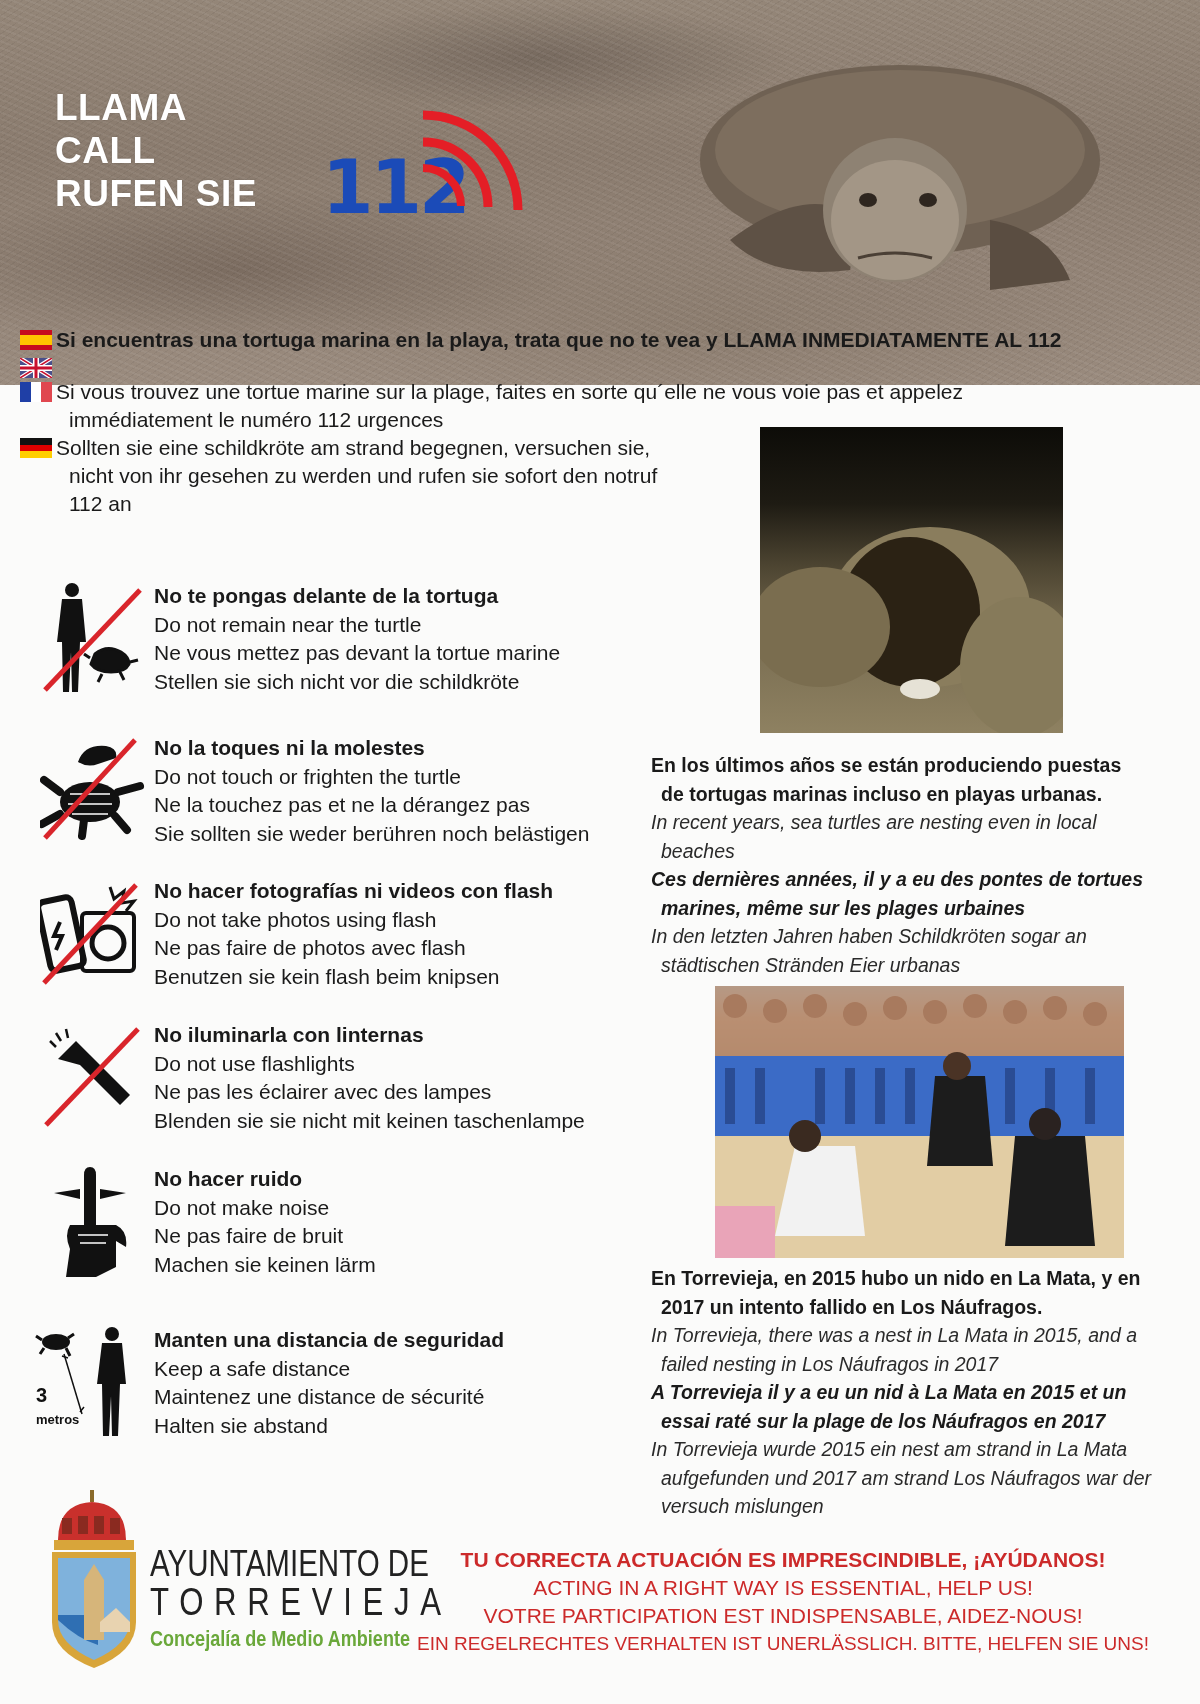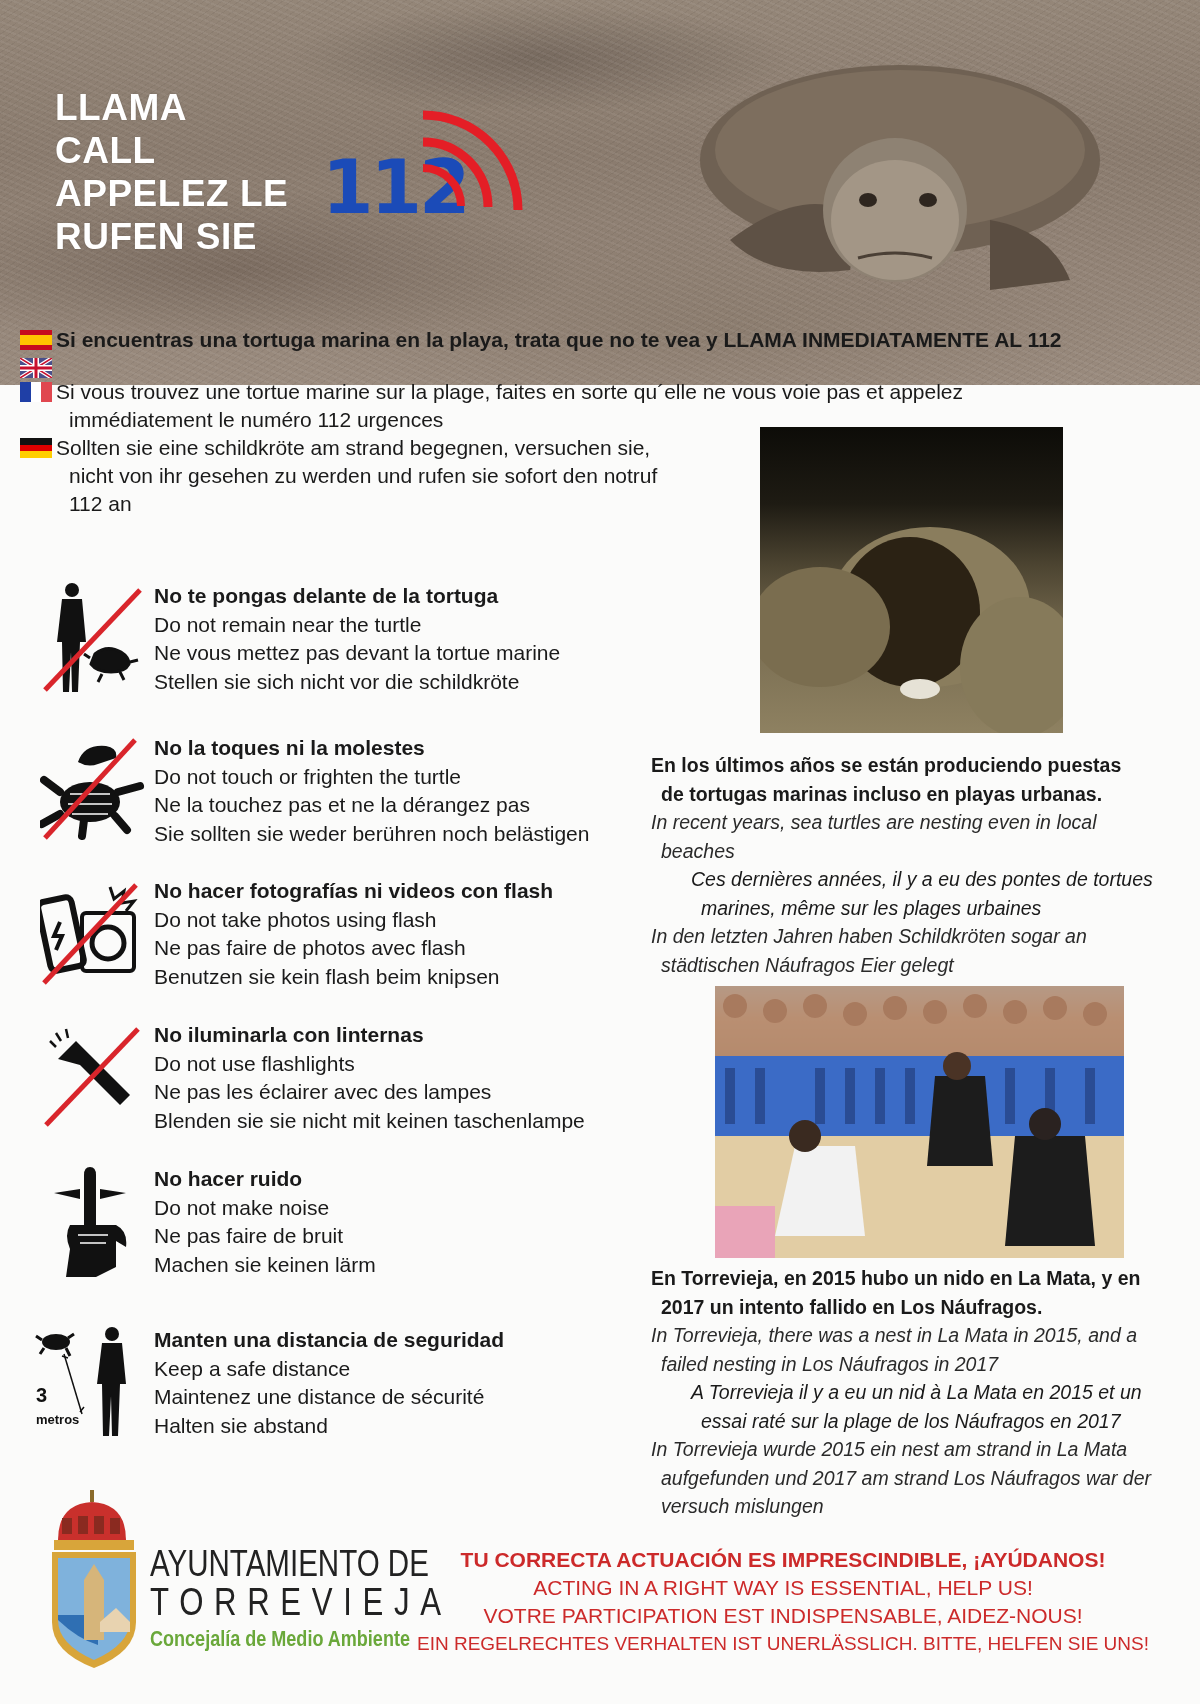--- a/index.html
+++ b/index.html
@@ -40,21 +40,21 @@
   
   .photo1 { position: absolute; left: 760px; top: 427px; width: 303px; height: 306px; overflow: hidden;
     background: linear-gradient(180deg, #0d0c08 0%, #1e1b13 25%, #4c4431 45%, #7a6e52 70%, #8e8161 100%); }
   .photo2 { position: absolute; left: 715px; top: 986px; width: 409px; height: 272px; overflow: hidden;
     background: linear-gradient(180deg, #b9d6ea 0%, #c7a48b 12%, #b28a70 28%, #3f6fc8 34%, #3d6ac2 50%, #d9c39b 56%, #e4cfa7 100%); }
   .para { position: absolute; left: 651px; width: 510px; font-size: 19.5px; line-height: 28.5px; text-align: justify; }
   .para p { margin: 0; }
   .para .ind { display: block; padding-left: 10px; text-align: left; }
   .para .b { font-weight: bold; }
   .para .i { font-style: italic; color: #2a2a2a; }
-  .para .bi { font-weight: normal; font-style: italic; margin-left: 40px; }
+  .para .bi { font-weight: bold; font-style: italic; }
 
   
   .crest { position: absolute; left: 44px; top: 1490px; width: 100px; height: 180px; }
   .org1 { position: absolute; left: 150px; top: 1545px; font-size: 36px; line-height: 38px; color: #222;
     font-family: "Liberation Sans Narrow", "Liberation Sans", sans-serif; transform: scaleX(.82); transform-origin: left; letter-spacing: 0; }
   .org2 { position: absolute; left: 150px; top: 1582px; font-size: 38px; line-height: 40px; color: #222; letter-spacing: 13px; transform: scaleX(.82); transform-origin: left; }
   .org3 { position: absolute; left: 150px; top: 1626px; font-size: 22px; font-weight: bold; color: #6aa83a; transform: scaleX(.82); transform-origin: left; white-space: nowrap; }
   .slogan { position: absolute; left: 388px; top: 1546px; width: 790px; text-align: center; color: #cc2a2a; font-size: 21px; line-height: 28px; }
   .slogan .s1 { font-weight: bold; }
   .slogan .s4 { font-size: 19px; }
@@ -71,21 +71,20 @@
     <ellipse cx="205" cy="170" rx="72" ry="72" fill="#8e8273"></ellipse>
     <ellipse cx="205" cy="180" rx="64" ry="60" fill="#a39686"></ellipse>
     <ellipse cx="178" cy="160" rx="9" ry="7" fill="#2e261f"></ellipse>
     <ellipse cx="238" cy="160" rx="9" ry="7" fill="#2e261f"></ellipse>
     <path d="M168 218 Q205 208 242 218" stroke="#4a3f35" stroke-width="3" fill="none"></path>
     <path d="M300 180 Q360 190 380 240 L300 250Z" fill="#5a4d41"></path>
   </svg>
   <div class="hero-text">
     <div>LLAMA</div>
     <div>CALL</div>
-    <div>APPELEZ LE</div>
     <div>RUFEN SIE</div>
   </div>
   <div class="hero-112">112</div>
   <svg class="hero-waves" width="120" height="130" viewBox="0 0 120 130">
     <path d="M15 35 A95 95 0 0 1 110 130" stroke="#e41e26" stroke-width="9" fill="none"></path>
     <path d="M15 62 A65 65 0 0 1 80 127" stroke="#e41e26" stroke-width="9" fill="none"></path>
     <path d="M15 88 A38 38 0 0 1 53 126" stroke="#e41e26" stroke-width="8" fill="none"></path>
   </svg>
 </div>
 
@@ -230,21 +229,21 @@
     <ellipse cx="60" cy="200" rx="70" ry="60" fill="#7a6d4f"></ellipse>
     <ellipse cx="260" cy="240" rx="60" ry="70" fill="#867a5a"></ellipse>
     <ellipse cx="160" cy="262" rx="20" ry="10" fill="#e6e2d6"></ellipse>
   </svg>
 </div>
 
 <div class="para" style="top:751px">
   <p class="b"><span>En los últimos años se están produciendo puestas</span><span class="ind">de tortugas marinas incluso en playas urbanas.</span></p>
   <p class="i"><span>In recent years, sea turtles are nesting even in local</span><span class="ind">beaches</span></p>
   <p class="bi"><span>Ces dernières années, il y a eu des pontes de tortues</span><span class="ind">marines, même sur les plages urbaines</span></p>
-  <p class="i"><span>In den letzten Jahren haben Schildkröten sogar an</span><span class="ind">städtischen Náufragos Eier gelegt</span></p>
+  <p class="i"><span>In den letzten Jahren haben Schildkröten sogar an</span><span class="ind">städtischen Stränden Eier urbanas</span></p>
 </div>
 
 <div class="photo2">
   <svg width="409" height="272" viewBox="0 0 409 272">
     <rect x="0" y="0" width="409" height="80" fill="#b58a6c" opacity=".8"></rect>
     <g fill="#a87a5e">
       <circle cx="20" cy="20" r="12"></circle>
         <circle cx="60" cy="25" r="12"></circle>
         <circle cx="100" cy="20" r="12"></circle>
         <circle cx="140" cy="28" r="12"></circle>

